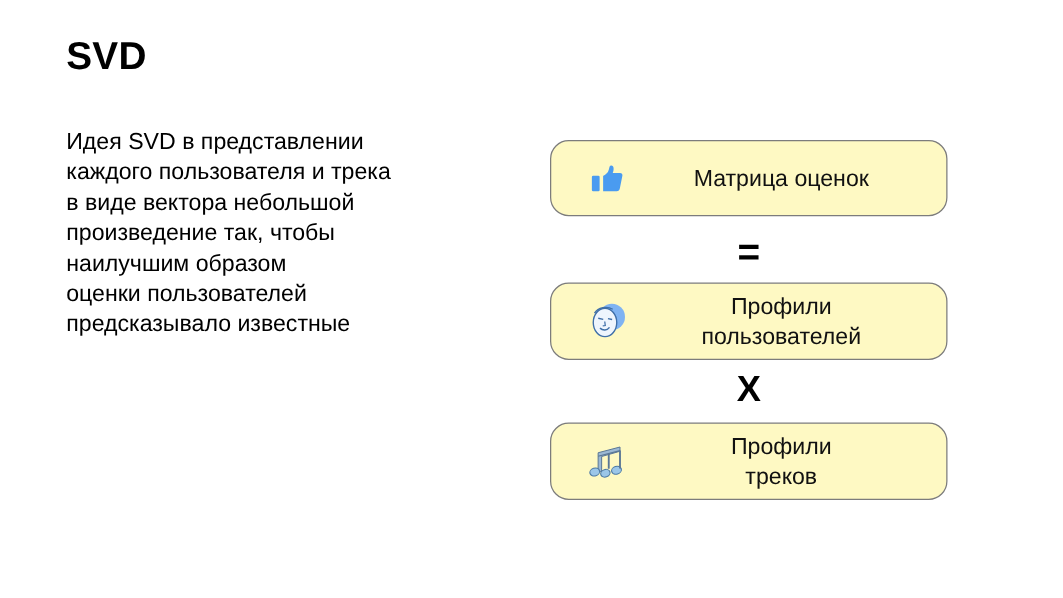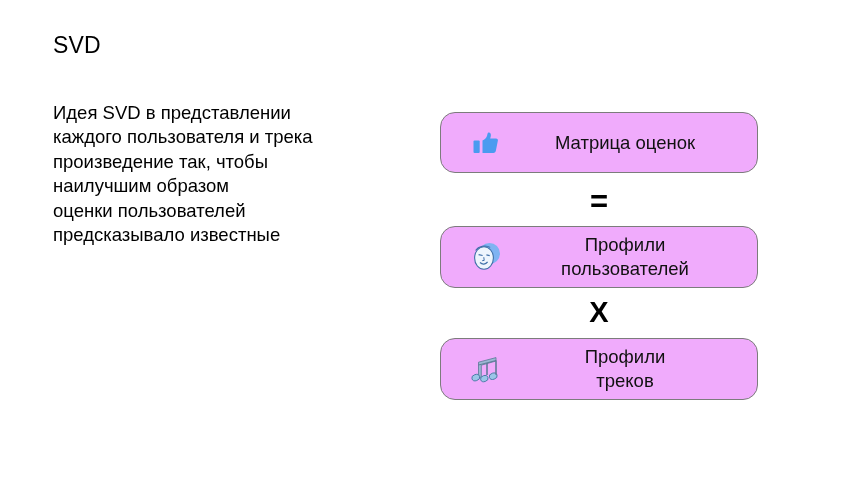--- a/index.html
+++ b/index.html
@@ -23,22 +23,22 @@
     width: 850px;
     height: 478px;
     background: #ffffff;
   }
 
   
   #page-title {
     position: absolute;
     left: 53px;
     top: 26px;
-    font-size: 23px;
-    font-weight: normal;
+    font-size: 31px;
+    font-weight: bold;
     letter-spacing: 0.2px;
     line-height: 38px;
     color: #000000;
     white-space: nowrap;
   }
 
   
   #body-text {
     position: absolute;
     left: 53px;
@@ -61,21 +61,21 @@
     height: 288px;
   }
 
   .pill {
     position: absolute;
     left: 0;
     width: 318px;
     box-sizing: border-box;
     border: 1.4px solid #7c7c7c;
     border-radius: 15px;
-    background: #f0abfc;
+    background: #fef9c3;
     display: flex;
     align-items: center;
   }
   .pill-icon {
     position: absolute;
     left: 26px;
     top: 50%;
     transform: translateY(-50%);
     width: 38px;
     height: 38px;
@@ -125,20 +125,21 @@
 </head>
 <body>
 
 <div id="slide">
 
   <div id="page-title">SVD</div>
 
   <div id="body-text">
     <div class="line">Идея SVD в представлении</div>
     <div class="line">каждого пользователя и трека</div>
+    <div class="line">в виде вектора небольшой</div>
     <div class="line">произведение так, чтобы</div>
     <div class="line">наилучшим образом</div>
     <div class="line">оценки пользователей</div>
     <div class="line">предсказывало известные</div>
   </div>
 
   <div id="diagram">
 
     <div class="pill" id="pill-ratings">
       <span class="pill-icon">

